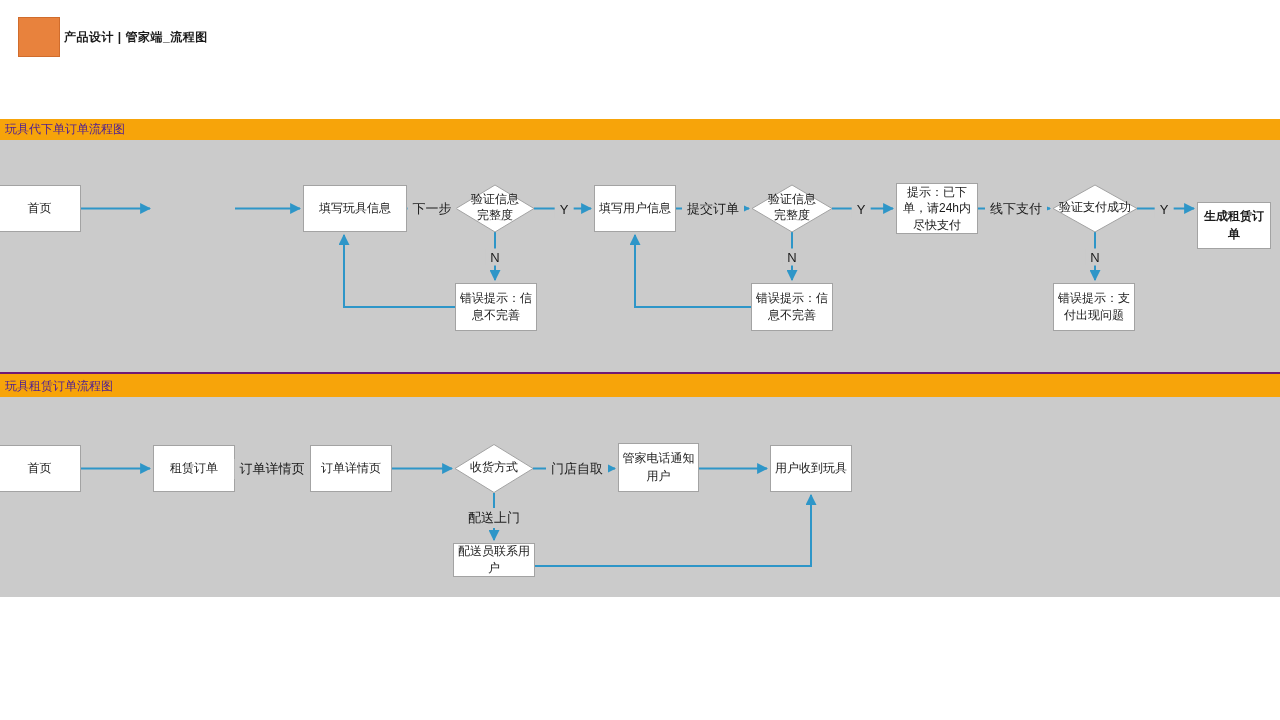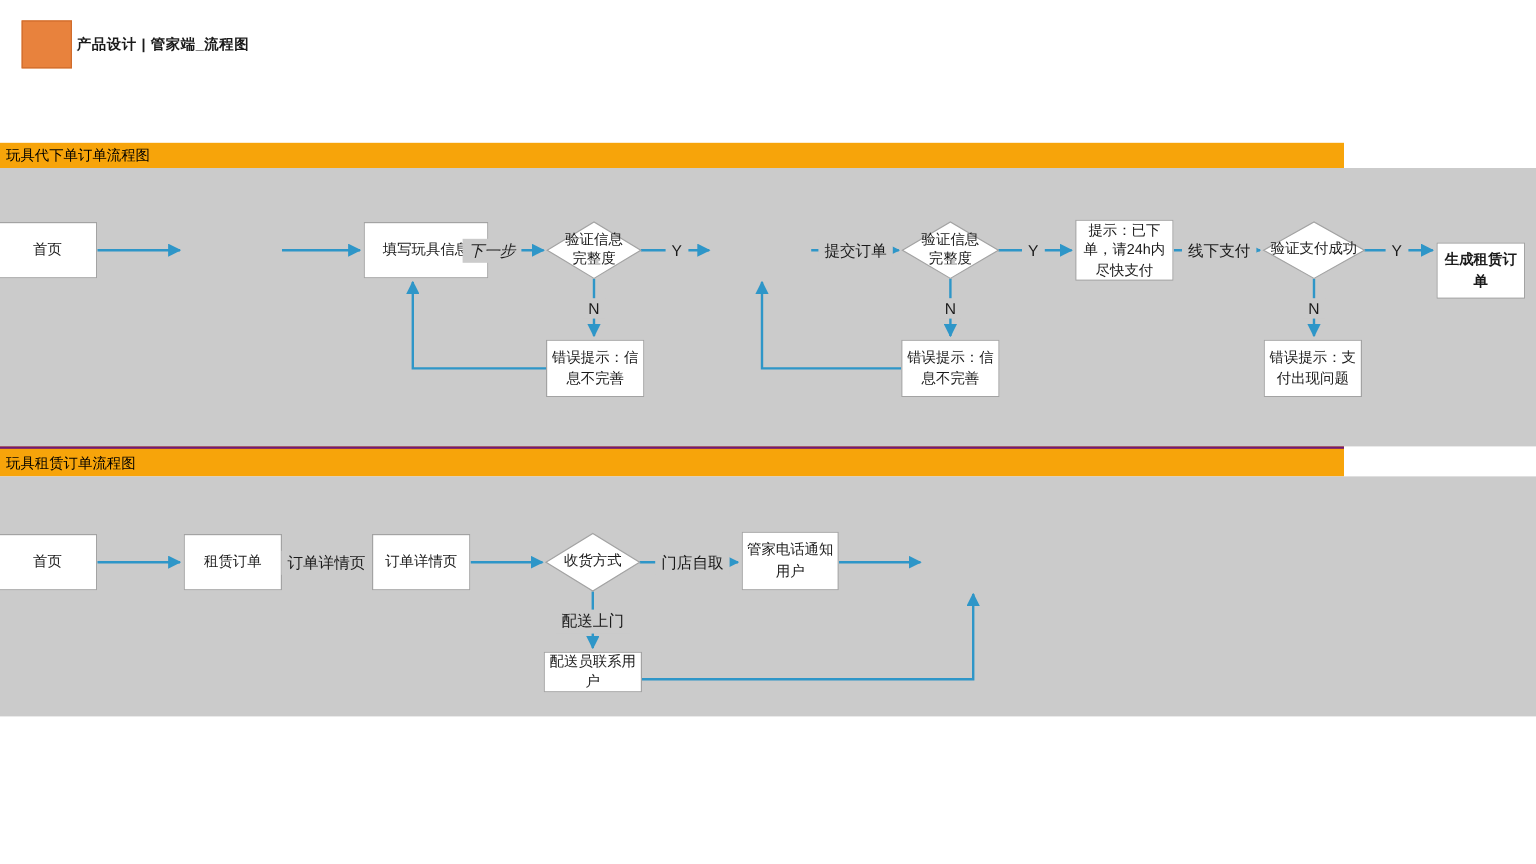--- a/index.html
+++ b/index.html
@@ -7,22 +7,22 @@
     width:1280px;height:720px;position:relative;background:#ffffff;
     font-family:"Liberation Sans","DejaVu Sans",sans-serif;
     overflow:hidden;
   }
   
   .logo-square{position:absolute;left:18px;top:17px;width:42px;height:40px;
     background:#E8823D;border:1px solid #d06c2c;box-sizing:border-box;}
   .page-title{position:absolute;left:64px;top:29px;font-size:12px;font-weight:bold;
     color:#1a1a1a;letter-spacing:.5px;}
   
-  .section-bar{position:absolute;left:0;width:1120px;background:#F7A40A;
-    font-size:12px;color:#000000;line-height:21px;padding-left:5px;box-sizing:border-box;}
+  .section-bar{position:absolute;left:0;width:1280px;background:#F7A40A;
+    font-size:12px;color:#4c1d95;line-height:21px;padding-left:5px;box-sizing:border-box;}
   #bar1{top:119px;height:21px;}
   #bar2{top:372px;height:25px;line-height:25px;border-top:2px solid #701a75;}
   
   .canvas{position:absolute;left:0;width:1280px;background:#CBCBCB;}
   #canvas1{top:140px;height:232px;}
   #canvas2{top:397px;height:200px;}
   .canvas svg{position:absolute;left:0;top:0;z-index:1;}
   
   .node{position:absolute;background:#ffffff;border:1px solid #a3a3a3;box-sizing:border-box;
     display:flex;align-items:center;justify-content:center;text-align:center;
@@ -64,31 +64,32 @@
     </g>
     <g fill="#ffffff" stroke="#a3a3a3" stroke-width="1">
       <polygon points="456,68.5 495,45 534,68.5 495,92"></polygon>
       <polygon points="752,68.5 792,45 832,68.5 792,92"></polygon>
       <polygon points="1053,68.5 1095,45 1137,68.5 1095,92"></polygon>
     </g>
   </svg>
 
   <div class="node" style="left:-2px;top:45px;width:83px;height:47px;">首页</div>
   <div class="node" style="left:303px;top:45px;width:104px;height:47px;">填写玩具信息</div>
+  <div class="node" style="left:594px;top:45px;width:82px;height:47px;">填写用户信息</div>
   <div class="node" style="left:896px;top:43px;width:82px;height:51px;line-height:1.35;">提示：已下单，请24h内尽快支付</div>
   <div class="node" style="left:1197px;top:62px;width:74px;height:47px;font-weight:bold;">生成租赁订单</div>
   <div class="node" style="left:455px;top:143px;width:82px;height:48px;">错误提示：信息不完善</div>
   <div class="node" style="left:751px;top:143px;width:82px;height:48px;">错误提示：信息不完善</div>
   <div class="node" style="left:1053px;top:143px;width:82px;height:48px;">错误提示：支付出现问题</div>
 
   <div class="dlabel" style="left:495px;top:68px;width:52px;">验证信息完整度</div>
   <div class="dlabel" style="left:792px;top:68px;width:52px;">验证信息完整度</div>
   <div class="dlabel" style="left:1095px;top:68px;width:78px;">验证支付成功</div>
 
-  <div class="elabel" style="left:410px;top:69px;font-style:italic;">下一步</div>
+  <div class="elabel" style="left:432px;top:69px;">下一步</div>
   <div class="elabel" style="left:564px;top:69px;">Y</div>
   <div class="elabel" style="left:713px;top:69px;">提交订单</div>
   <div class="elabel" style="left:861px;top:69px;">Y</div>
   <div class="elabel" style="left:1016px;top:69px;">线下支付</div>
   <div class="elabel" style="left:1164px;top:69px;">Y</div>
   <div class="elabel" style="left:495px;top:117px;">N</div>
   <div class="elabel" style="left:792px;top:117px;">N</div>
   <div class="elabel" style="left:1095px;top:117px;">N</div>
 </div>
 
@@ -112,20 +113,21 @@
     </g>
     <g fill="#ffffff" stroke="#a3a3a3" stroke-width="1">
       <polygon points="455,71.5 494,47.5 533,71.5 494,95.5"></polygon>
     </g>
   </svg>
 
   <div class="node" style="left:-2px;top:48px;width:83px;height:47px;">首页</div>
   <div class="node" style="left:153px;top:48px;width:82px;height:47px;">租赁订单</div>
   <div class="node" style="left:310px;top:48px;width:82px;height:47px;">订单详情页</div>
   <div class="node" style="left:618px;top:46px;width:81px;height:49px;">管家电话通知用户</div>
+  <div class="node" style="left:770px;top:48px;width:82px;height:47px;">用户收到玩具</div>
   <div class="node" style="left:453px;top:146px;width:82px;height:34px;">配送员联系用户</div>
 
   <div class="dlabel" style="left:494px;top:71px;width:56px;">收货方式</div>
 
   <div class="elabel" style="left:272px;top:72px;">订单详情页</div>
   <div class="elabel" style="left:577px;top:72px;">门店自取</div>
   <div class="elabel" style="left:494px;top:121px;font-family:Liberation Mono, monospace;">配送上门</div>
 </div>
 
 </body></html>

